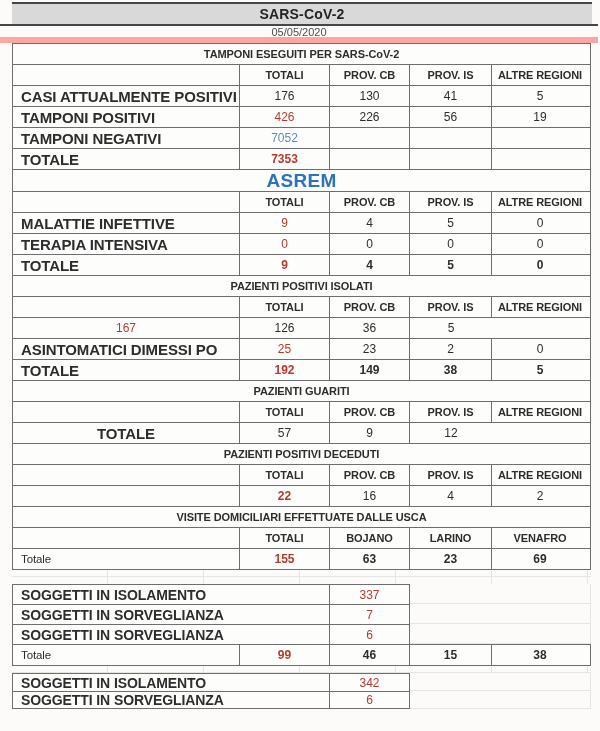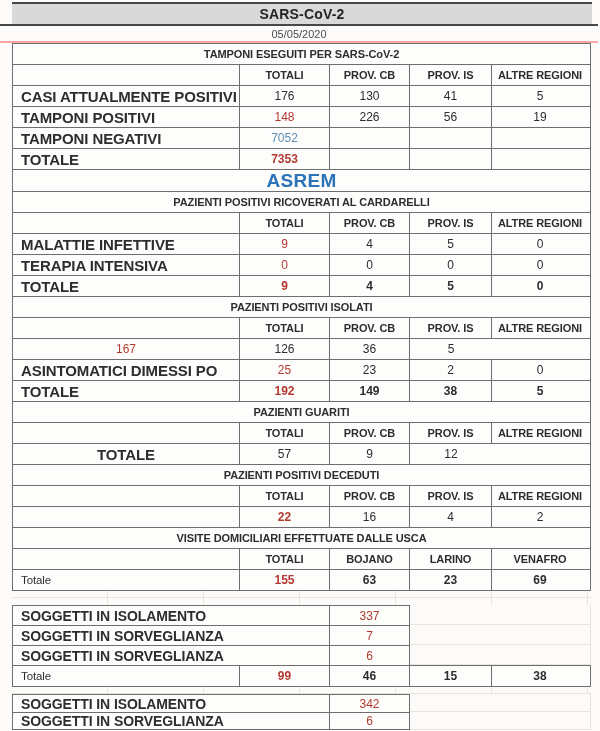--- a/index.html
+++ b/index.html
@@ -18,21 +18,21 @@
   .title-band{
     margin-left:12px; margin-right:8px; height:22px;
     background:var(--band);
     border-top:2px solid #474747;
     display:flex;align-items:center;justify-content:center;
     font-size:14px;font-weight:700;color:#242424;letter-spacing:.2px;
   }
   .full-rule{height:2px;background:#474747;width:598px;}
   .date-row{
     height:17px;width:598px;
-    border-bottom:2px solid #fca5a5;
+    border-bottom:6px solid #fca5a5;
     display:flex;align-items:center;justify-content:center;
     font-size:11px;color:#4f4f4f;
   }
   #blocks{margin-left:12px;width:579px;}
   .blk{position:relative;}
   
   .section,.brand,.trow{
     border-top:1px solid var(--bc);
     border-left:1px solid var(--bc);
     border-right:1px solid var(--bc);
@@ -108,41 +108,40 @@
     </div>
     <div class="blk trow">
       <div class="cell lbl b">CASI ATTUALMENTE POSITIVI</div>
       <div class="cell val ">176</div>
       <div class="cell val ">130</div>
       <div class="cell val ">41</div>
       <div class="cell val ">5</div>
     </div>
     <div class="blk trow">
       <div class="cell lbl b">TAMPONI POSITIVI</div>
-      <div class="cell val r">148</div>
+      <div class="cell val r">426</div>
       <div class="cell val ">226</div>
       <div class="cell val ">56</div>
       <div class="cell val ">19</div>
     </div>
     <div class="blk trow">
       <div class="cell lbl b">TAMPONI NEGATIVI</div>
       <div class="cell val bl">7052</div>
       <div class="cell val "></div>
       <div class="cell val "></div>
       <div class="cell val "></div>
     </div>
     <div class="blk trow">
       <div class="cell lbl b">TOTALE</div>
       <div class="cell val rb">7353</div>
       <div class="cell val "></div>
       <div class="cell val "></div>
       <div class="cell val "></div>
     </div>
     <div class="blk brand">ASREM</div>
-    <div class="blk section">PAZIENTI POSITIVI RICOVERATI AL CARDARELLI</div>
     <div class="blk trow thead">
       <div class="cell lbl"></div>
       <div class="cell val">TOTALI</div>
       <div class="cell val">PROV. CB</div>
       <div class="cell val">PROV. IS</div>
       <div class="cell val">ALTRE REGIONI</div>
     </div>
     <div class="blk trow">
       <div class="cell lbl b">MALATTIE INFETTIVE</div>
       <div class="cell val r">9</div>

